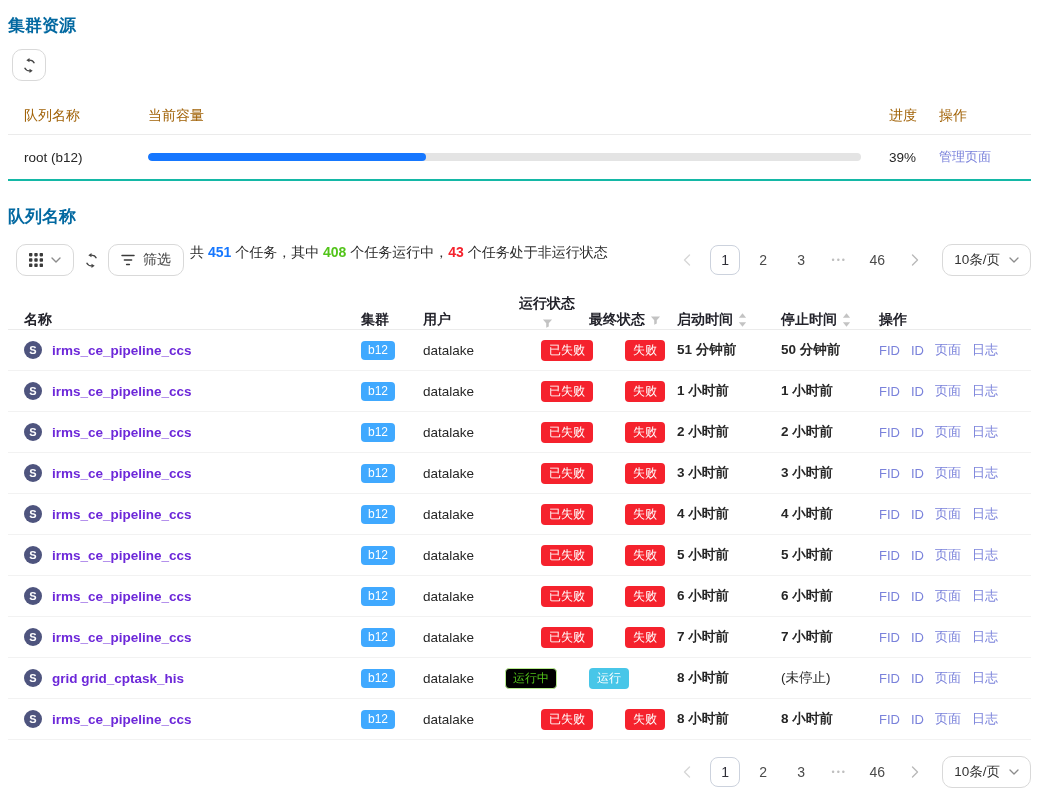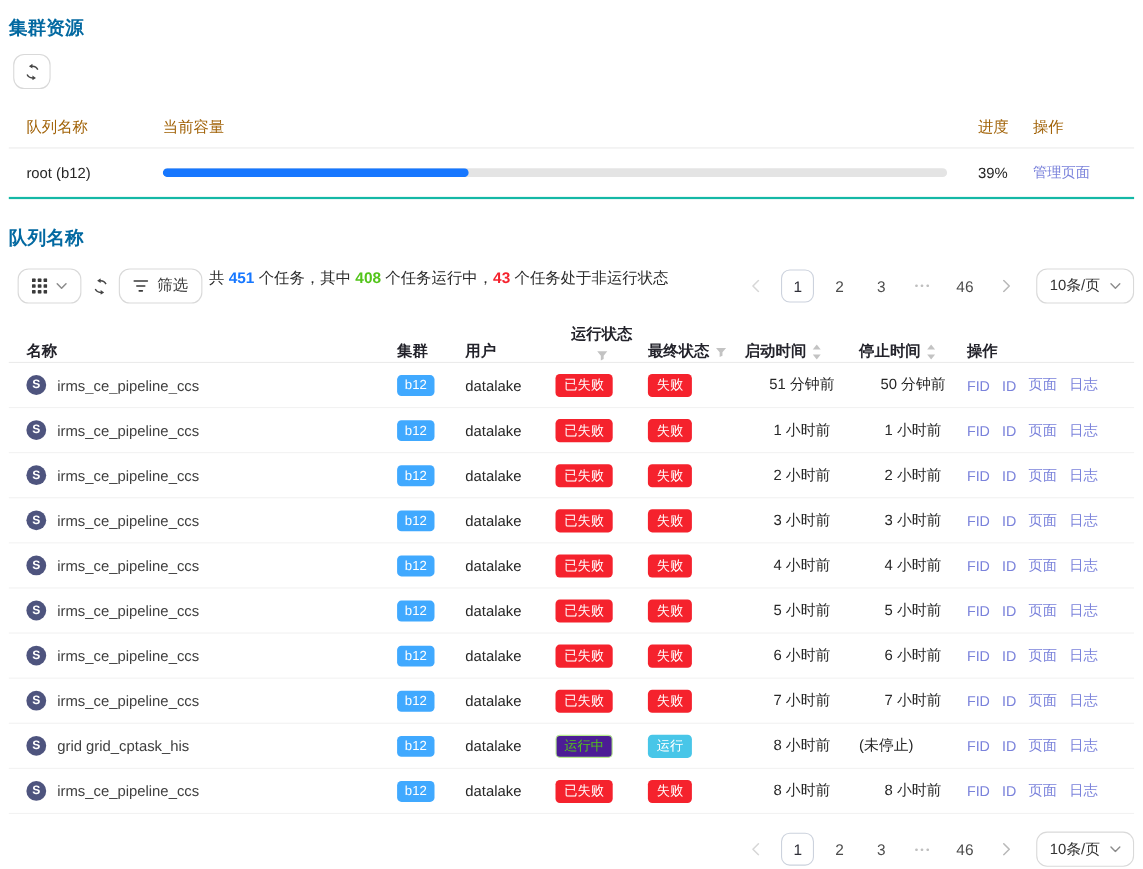--- a/index.html
+++ b/index.html
@@ -58,27 +58,27 @@
     font-weight:600;color:#23232b;}
   .th{display:flex;align-items:center;gap:5px;}
   .hicon{display:inline-flex;align-items:center;color:#c3c3c3;}
   .c-name{flex:1;min-width:0;display:flex;align-items:center;}
   .c-cluster{width:62px;} .c-user{width:82px;} .c-run{width:84px;flex-direction:column;} .c-final{width:88px;}
   .c-start{width:104px;} .c-stop{width:98px;}
   .c-actions{width:152px;display:flex;align-items:center;gap:11px;}
   .trow{display:flex;align-items:center;height:41px;padding-left:16px;border-bottom:1px solid #f2f2f2;font-size:13.5px;}
   .avatar{width:18px;height:18px;border-radius:50%;background:#4e547e;color:#fff;font-size:11px;font-weight:700;
     display:inline-flex;align-items:center;justify-content:center;margin-right:10px;flex:none;}
-  .task-name{color:#404040;white-space:nowrap;overflow:hidden;text-overflow:ellipsis;}
+  .task-name{color:#6d28d9;white-space:nowrap;overflow:hidden;text-overflow:ellipsis;font-weight:bold;}
   .tag{display:inline-block;padding:2px 8px;border-radius:4px;font-size:12px;line-height:17px;color:#fff;white-space:nowrap;}
   .tag-cluster{background:var(--tag_blue);padding:1px 7px;}
-  .tag-error{background:var(--error_red);}
-  .tag-success{background:#4c1d95;color:var(--success_green);border:1px solid #b7eb8f;padding:1px 7px;}
+  .tag-error{background:var(--error_red);margin-left:36px;}
+  .tag-success{background:#000000;color:var(--success_green);border:1px solid #b7eb8f;padding:1px 7px;}
   .tag-processing{background:var(--tag_cyan);}
-  .bold{font-weight:400;text-align:center;}
+  .bold{font-weight:700;}
   .bottom-bar{display:flex;align-items:center;margin:16px 8px 0;padding-left:8px;}
 </style>
 </head>
 <body>
 
 <h2 class="section-title">集群资源</h2>
 
 <div class="res-refresh-wrap">
   <button class="icon-btn">
     <span style="display:inline-flex;">

